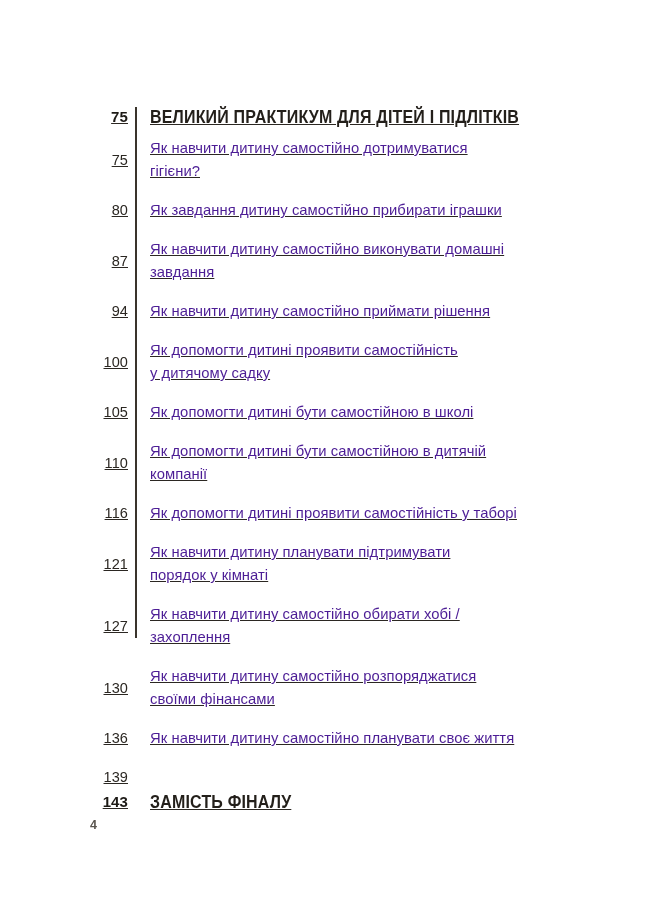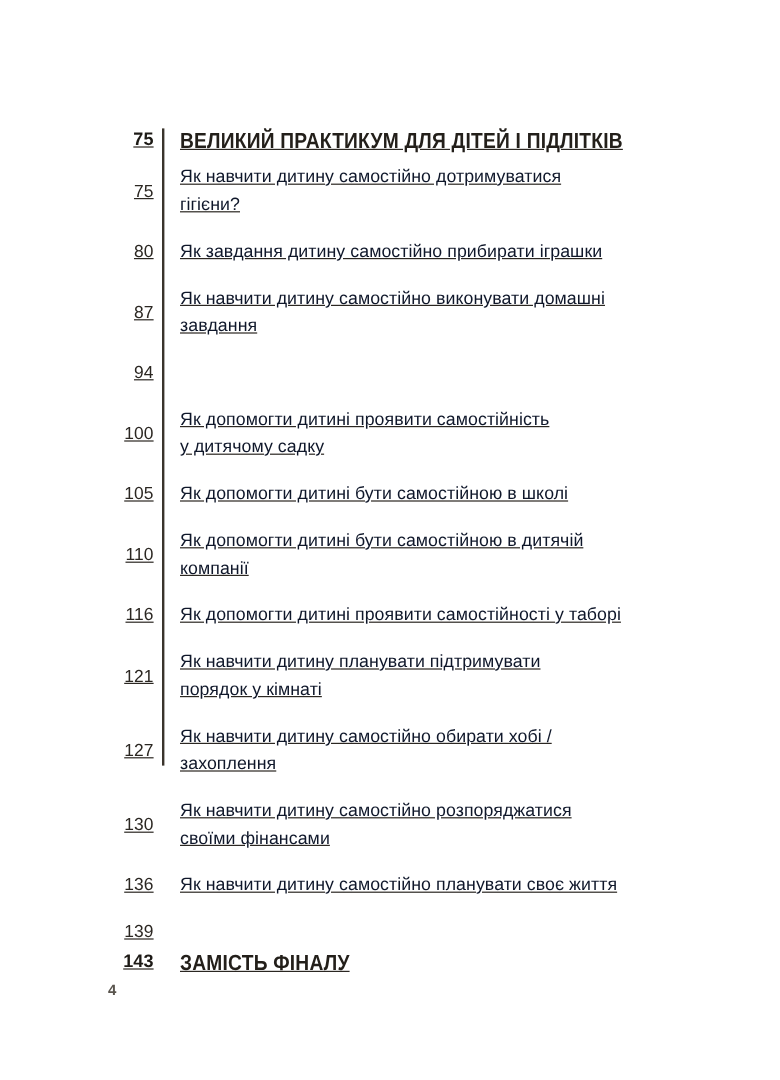--- a/index.html
+++ b/index.html
@@ -59,21 +59,21 @@
     line-height: 23px;
     color: #2b2722;
     letter-spacing: 0.1px;
     white-space: nowrap;
   }
 
   .row-text {
     margin-left: 22px;      
     font-size: 14.8px;
     line-height: 23px;
-    color: #0f172a;
+    color: #4c1d95;
     flex: 1 1 auto;
     white-space: pre-line;
     letter-spacing: 0.05px;
   }
 
   
   .row.section .row-num {
     font-weight: 700;
     font-size: 15px;
     line-height: 26px;
@@ -127,38 +127,39 @@
           <div class="row-num">80</div>
           <div class="row-text">Як завдання дитину самостійно прибирати іграшки</div>
         </div>
         <div class="row entry">
           <div class="row-num">87</div>
           <div class="row-text">Як навчити дитину самостійно виконувати домашні
 завдання</div>
         </div>
         <div class="row entry">
           <div class="row-num">94</div>
+          <div class="row-text">Як навчити дитину самостійно приймати рішення</div>
         </div>
         <div class="row entry">
           <div class="row-num">100</div>
           <div class="row-text">Як допомогти дитині проявити самостійність
 у дитячому садку</div>
         </div>
         <div class="row entry">
           <div class="row-num">105</div>
           <div class="row-text">Як допомогти дитині бути самостійною в школі</div>
         </div>
         <div class="row entry">
           <div class="row-num">110</div>
           <div class="row-text">Як допомогти дитині бути самостійною в дитячій
 компанії</div>
         </div>
         <div class="row entry">
           <div class="row-num">116</div>
-          <div class="row-text">Як допомогти дитині проявити самостійності у таборі</div>
+          <div class="row-text">Як допомогти дитині проявити самостійність у таборі</div>
         </div>
         <div class="row entry">
           <div class="row-num">121</div>
           <div class="row-text">Як навчити дитину планувати підтримувати
 порядок у кімнаті</div>
         </div>
         <div class="row entry">
           <div class="row-num">127</div>
           <div class="row-text">Як навчити дитину самостійно обирати хобі /
 захоплення</div>

